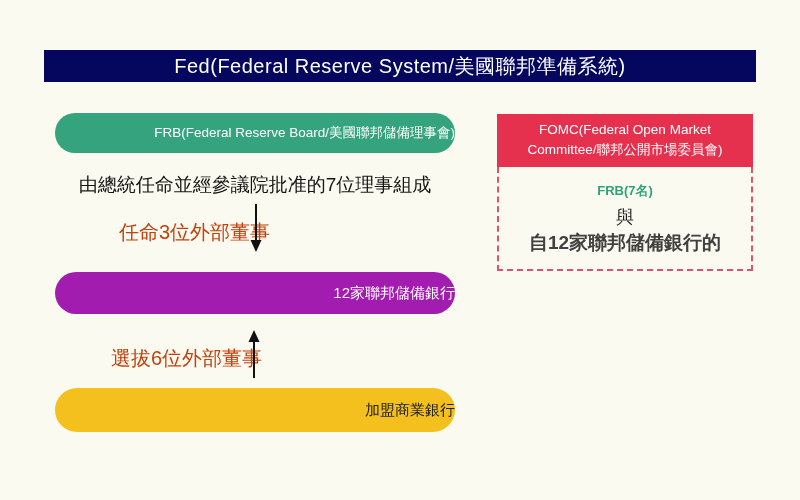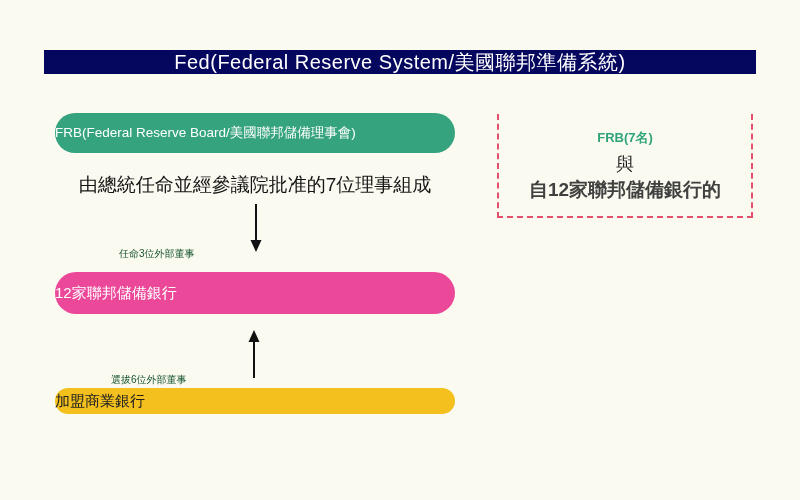--- a/index.html
+++ b/index.html
@@ -7,52 +7,51 @@
   body {
     position: relative;
     background: #fbfaf0;
     font-family: "Liberation Sans", "DejaVu Sans", sans-serif;
     overflow: hidden;
   }
   .abs { position: absolute; }
 
   
   .banner {
-    left: 44px; top: 50px; width: 712px; height: 24px;
+    left: 44px; top: 50px; width: 712px; height: 32px;
     background: #05075e;
     color: #ffffff;
     display: flex; align-items: center; justify-content: center;
     font-size: 20px;
     letter-spacing: 0.5px;
   }
 
   
   .pill {
     left: 55px; width: 400px;
-    display: flex; align-items: center; justify-content: flex-start;
+    display: flex; align-items: center; justify-content: flex-end;
     color: #ffffff;
     border-radius: 22px;
     text-align: center;
   }
   .pill.green { top: 113px; height: 40px; background: #36a37f; font-size: 13.5px; }
-  .pill.purple { top: 272px; height: 42px; background: #ec4899; font-size: 15px; }
-  .pill.yellow { top: 388px; height: 26px; background: #f3c01d; color: #222222; font-size: 15px; }
+  .pill.purple { top: 272px; height: 42px; background: #a21caf; font-size: 15px; }
+  .pill.yellow { top: 388px; height: 44px; background: #f3c01d; color: #222222; font-size: 15px; }
 
   .frb-note {
     left: 40px; top: 172px; width: 430px;
     text-align: center;
     color: #141414;
     font-size: 19px;
   }
 
   .edge-label {
-    color: #14532d;
-    font-size: 10px;
+    color: #c2410c;
+    font-size: 20px;
     white-space: nowrap;
-    margin-top: 28px;
   }
   .edge-label.down { left: 119px; top: 219px; }
   .edge-label.up   { left: 111px; top: 345px; }
 
   .edge-arrow { width: 14px; height: 48px; }
   .edge-arrow.down { left: 249px; top: 204px; }
   .edge-arrow.up   { left: 247px; top: 330px; }
 
   
   .fomc { left: 497px; top: 114px; width: 256px; }
@@ -102,18 +101,19 @@
 <svg class="abs edge-arrow up" viewBox="0 0 14 48" xmlns="http://www.w3.org/2000/svg">
   <line x1="7" y1="48" x2="7" y2="10" stroke="#111111" stroke-width="2"></line>
   <polygon points="1.5,12 12.5,12 7,0" fill="#111111"></polygon>
 </svg>
 
 <div class="abs pill yellow">
   <span>加盟商業銀行</span>
 </div>
 
 <div class="abs fomc">
+  <div class="fomc-header">FOMC(Federal Open Market Committee/聯邦公開市場委員會)</div>
   <div class="fomc-body">
     <div class="fomc-line strong-green">FRB(7名)</div>
     <div class="fomc-line plain">與</div>
     <div class="fomc-line strong-purple">自12家聯邦儲備銀行的</div>
   </div>
 </div>
 
 </body></html>

